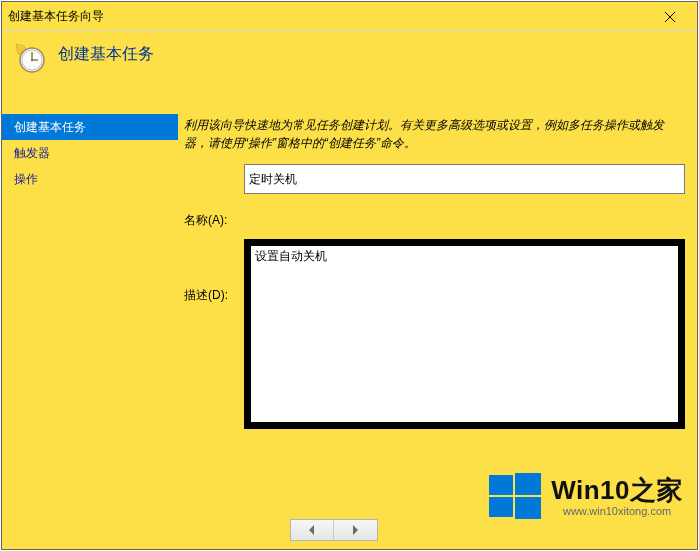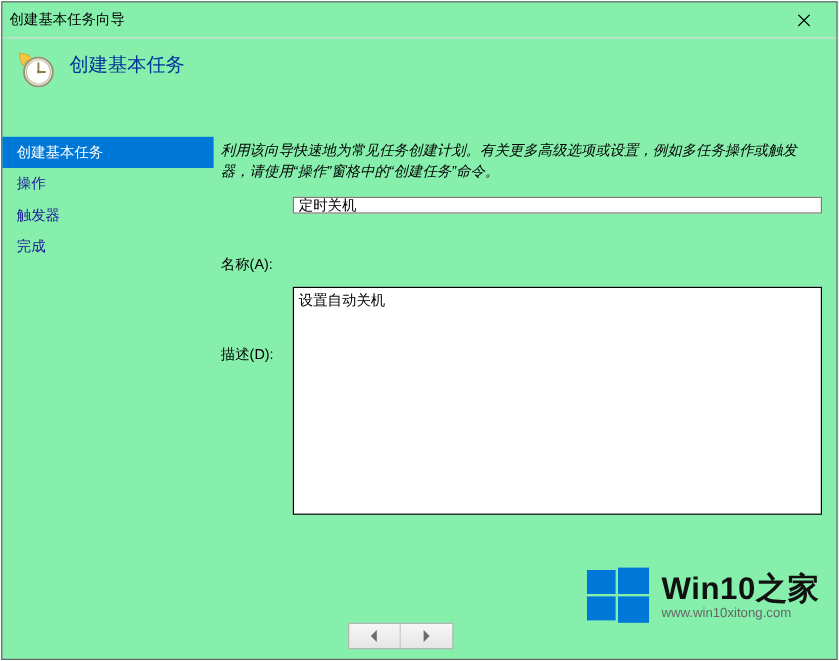--- a/index.html
+++ b/index.html
@@ -9,21 +9,21 @@
       background: #fff;
       width: 699px;
       height: 551px;
       position: relative;
       overflow: hidden;
     }
     .window {
       border: 1px solid #646464;
       width: 697px;
       height: 549px;
-      background: #86efac;
+      background: #fde047;
       margin: 1px;
       position: relative;
       display: flex;
       flex-direction: column;
     }
     .titlebar {
       height: 30px;
       display: flex;
       align-items: center;
       padding: 0 6px;
@@ -99,32 +99,32 @@
       margin-bottom: 10px;
     }
     .row label {
       width: 60px;
       padding-top: 3px;
       font-size: 12px;
       margin-top: 45px;
     }
     .row input[type=text] {
       flex: 1;
-      height: 14px;
+      height: 30px;
       padding: 2px 4px;
       font-size: 12px;
       border: 1px solid #7a7a7a;
       font-family: inherit;
     }
     .row textarea {
       flex: 1;
       height: 190px;
       padding: 2px 4px;
       font-size: 12px;
-      border: 1px solid #000000;
+      border: 7px solid #000000;
       font-family: inherit;
       resize: none;
       line-height: 16px;
     }
 
     .pager {
       position: absolute;
       bottom: 8px;
       left: 50%;
       transform: translateX(-60px);
@@ -156,20 +156,21 @@
       width: 52px; height: 52px;
     }
     .watermark .wm-text { display: flex; flex-direction: column; line-height: 1.05; }
     .watermark .wm-big {
       font-size: 26px; font-weight: 700; color: #111;
       letter-spacing: 0.5px;
     }
     .watermark .wm-url {
       font-size: 11px; color: #666;
       margin-top: 2px;
+      text-align: center;
     }
   </style>
 </head>
 <body>
 
 <div class="window">
   <div class="titlebar">
     <span class="title">创建基本任务向导</span>
     <div class="close-btn">
       <svg viewBox="0 0 10 10">
@@ -190,23 +191,22 @@
         <polygon points="2,2 10,4 12,7 8,9 5,13 3,8" fill="#f7c742" stroke="#d19a1b" stroke-width="0.6"></polygon>
       </svg>
     </span>
     <h1>创建基本任务</h1>
 
   </div>
 
   <div class="content">
     <div class="sidebar">
       <div class="step active">创建基本任务</div>
+      <div class="step">触发器</div>
       <div class="step">操作</div>
-      <div class="step">触发器</div>
-      <div class="step">完成</div>
     </div>
 
     <div class="main">
       <p class="intro">利用该向导快速地为常见任务创建计划。有关更多高级选项或设置，例如多任务操作或触发器，请使用“操作”窗格中的“创建任务”命令。</p>
 
       <div class="row">
         <label>名称(A):</label>
         <input type="text" value="定时关机" style="">
       </div>
 

